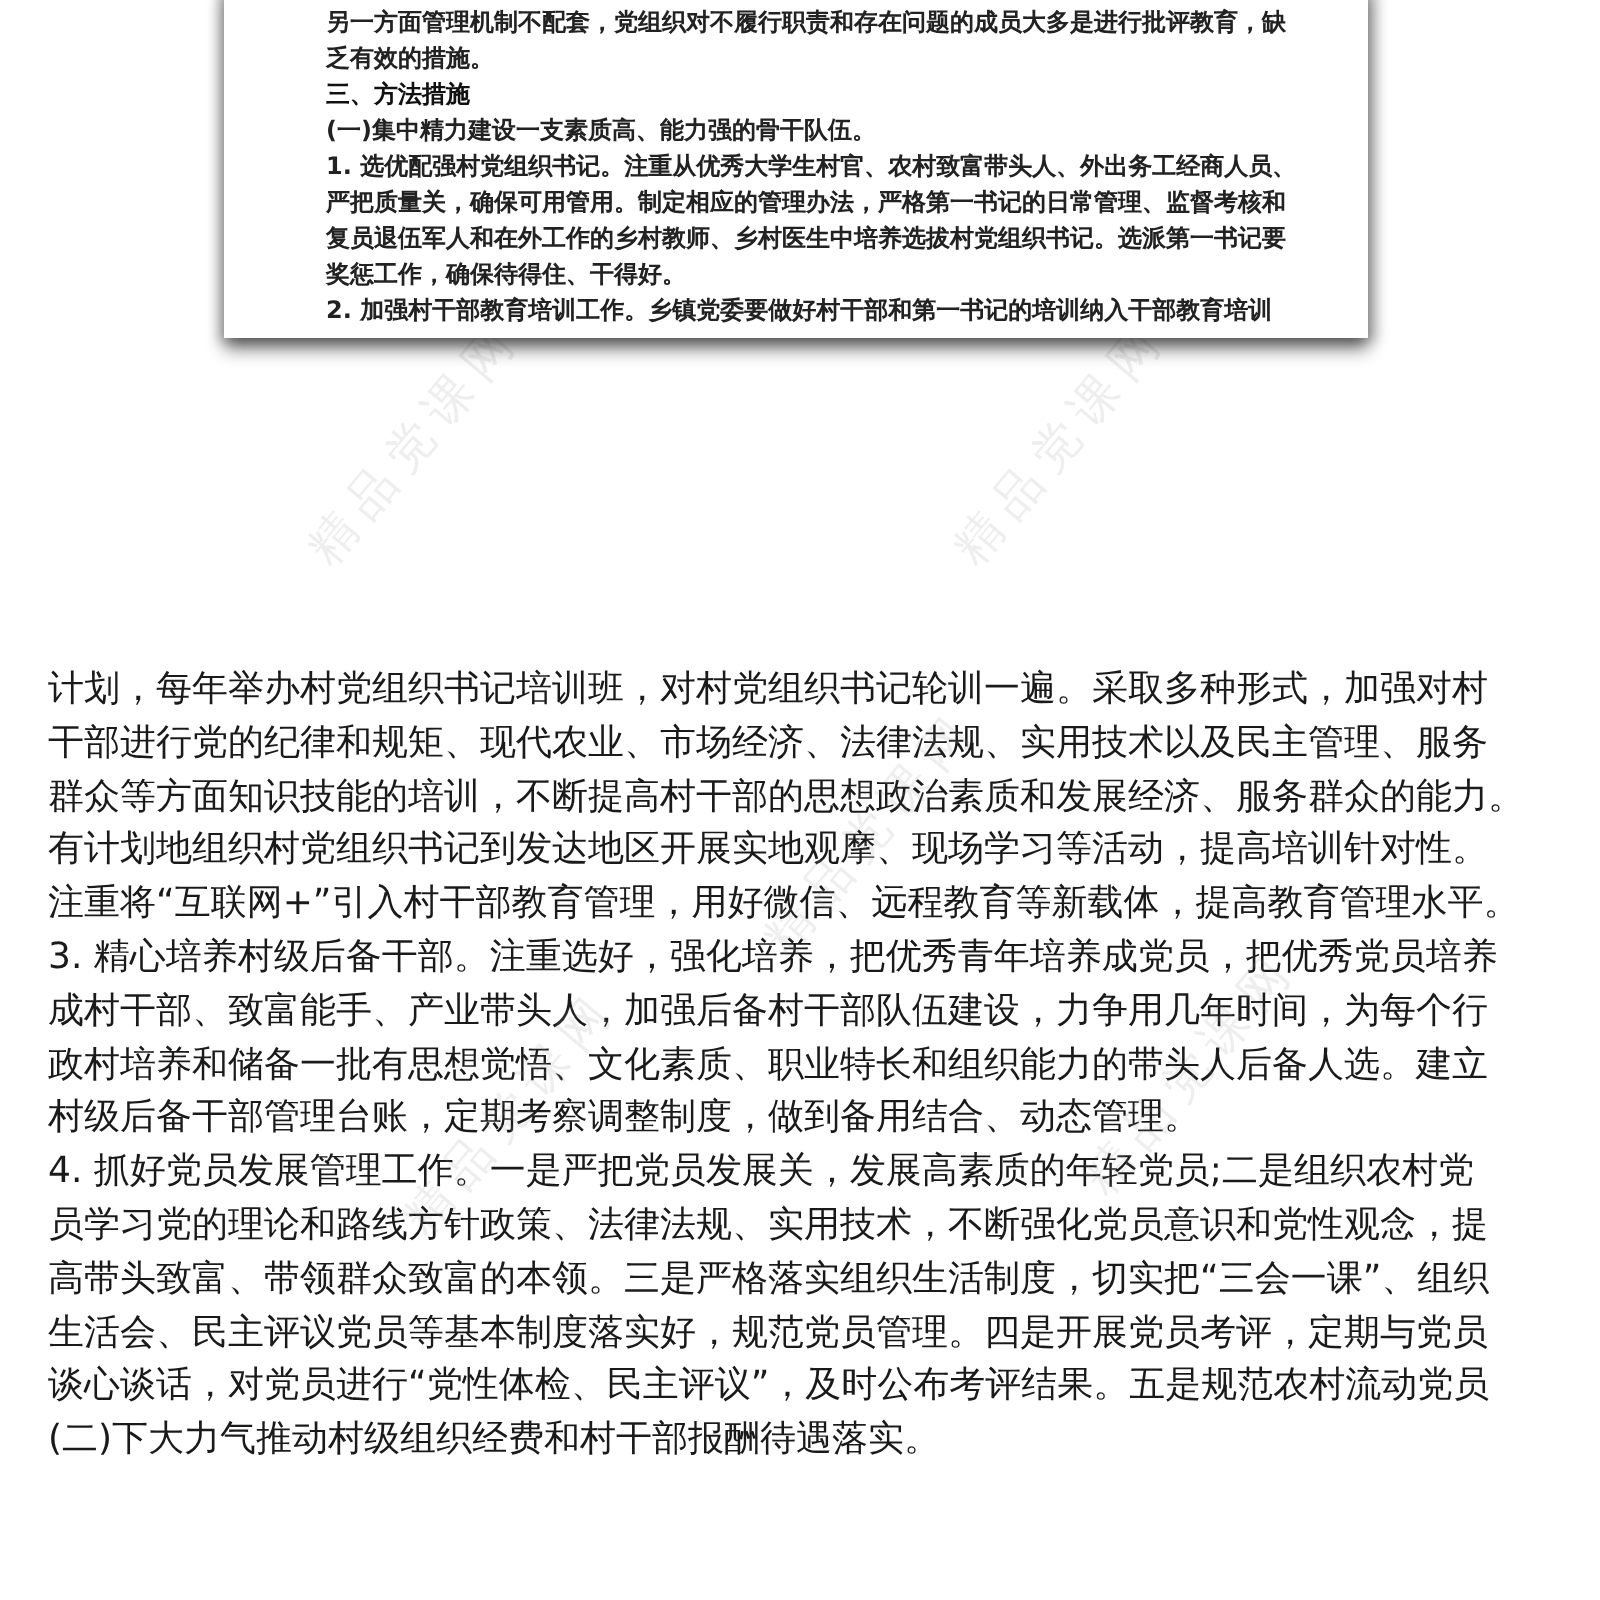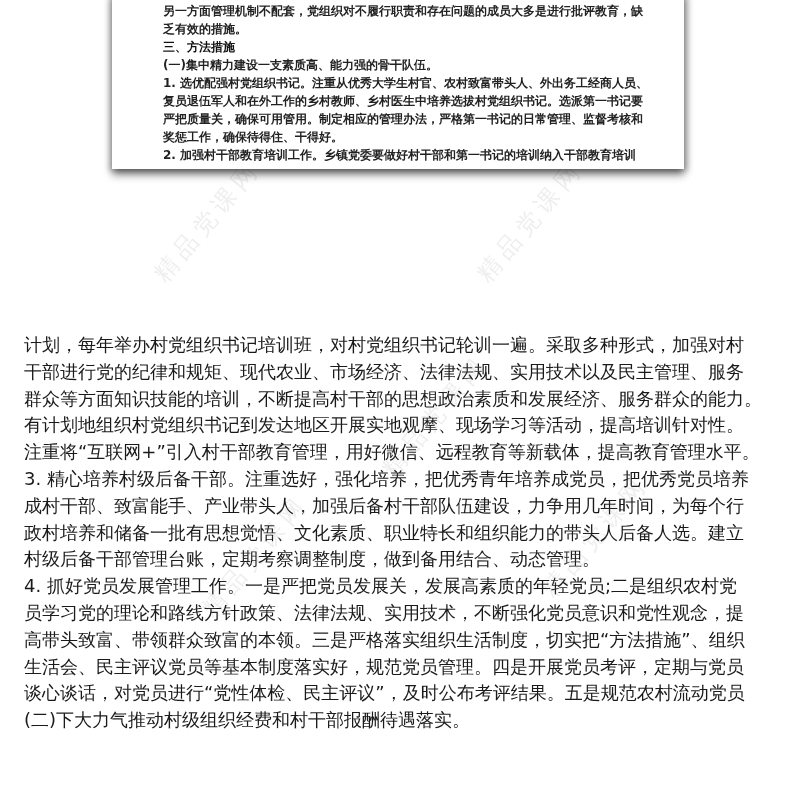--- a/index.html
+++ b/index.html
@@ -86,36 +86,36 @@
 <div class="wm wm-top" style="left:520px; top:520px;">精品党课网</div>
 
 <div class="preview-card">
   <div class="preview-inner">
     <p class="cutoff">一方面制度不健全，工作无章可循，随意性很大。有的虽有制度，但抓得不力，形同虚设。</p>
     <p>另一方面管理机制不配套，党组织对不履行职责和存在问题的成员大多是进行批评教育，缺</p>
     <p>乏有效的措施。</p>
     <p class="heading">三、方法措施</p>
     <p>(一)集中精力建设一支素质高、能力强的骨干队伍。</p>
     <p>1. 选优配强村党组织书记。注重从优秀大学生村官、农村致富带头人、外出务工经商人员、</p>
+    <p>严把质量关，确保可用管用。制定相应的管理办法，严格第一书记的日常管理、监督考核和</p>
     <p>复员退伍军人和在外工作的乡村教师、乡村医生中培养选拔村党组织书记。选派第一书记要</p>
-    <p>严把质量关，确保可用管用。制定相应的管理办法，严格第一书记的日常管理、监督考核和</p>
     <p>奖惩工作，确保待得住、干得好。</p>
     <p>2. 加强村干部教育培训工作。乡镇党委要做好村干部和第一书记的培训纳入干部教育培训</p>
   </div>
 </div>
 
 <div class="body-text">
   <p>计划，每年举办村党组织书记培训班，对村党组织书记轮训一遍。采取多种形式，加强对村</p>
   <p>干部进行党的纪律和规矩、现代农业、市场经济、法律法规、实用技术以及民主管理、服务</p>
   <p>群众等方面知识技能的培训，不断提高村干部的思想政治素质和发展经济、服务群众的能力。</p>
   <p>有计划地组织村党组织书记到发达地区开展实地观摩、现场学习等活动，提高培训针对性。</p>
   <p>注重将“互联网+”引入村干部教育管理，用好微信、远程教育等新载体，提高教育管理水平。</p>
   <p>3. 精心培养村级后备干部。注重选好，强化培养，把优秀青年培养成党员，把优秀党员培养</p>
   <p>成村干部、致富能手、产业带头人，加强后备村干部队伍建设，力争用几年时间，为每个行</p>
   <p>政村培养和储备一批有思想觉悟、文化素质、职业特长和组织能力的带头人后备人选。建立</p>
   <p>村级后备干部管理台账，定期考察调整制度，做到备用结合、动态管理。</p>
   <p>4. 抓好党员发展管理工作。一是严把党员发展关，发展高素质的年轻党员;二是组织农村党</p>
   <p>员学习党的理论和路线方针政策、法律法规、实用技术，不断强化党员意识和党性观念，提</p>
-  <p>高带头致富、带领群众致富的本领。三是严格落实组织生活制度，切实把“方法措施”、组织</p>
+  <p>高带头致富、带领群众致富的本领。三是严格落实组织生活制度，切实把“三会一课”、组织</p>
   <p>生活会、民主评议党员等基本制度落实好，规范党员管理。四是开展党员考评，定期与党员</p>
   <p>谈心谈话，对党员进行“党性体检、民主评议”，及时公布考评结果。五是规范农村流动党员</p>
   <p>(二)下大力气推动村级组织经费和村干部报酬待遇落实。</p>
 </div>
 
 </body></html>

